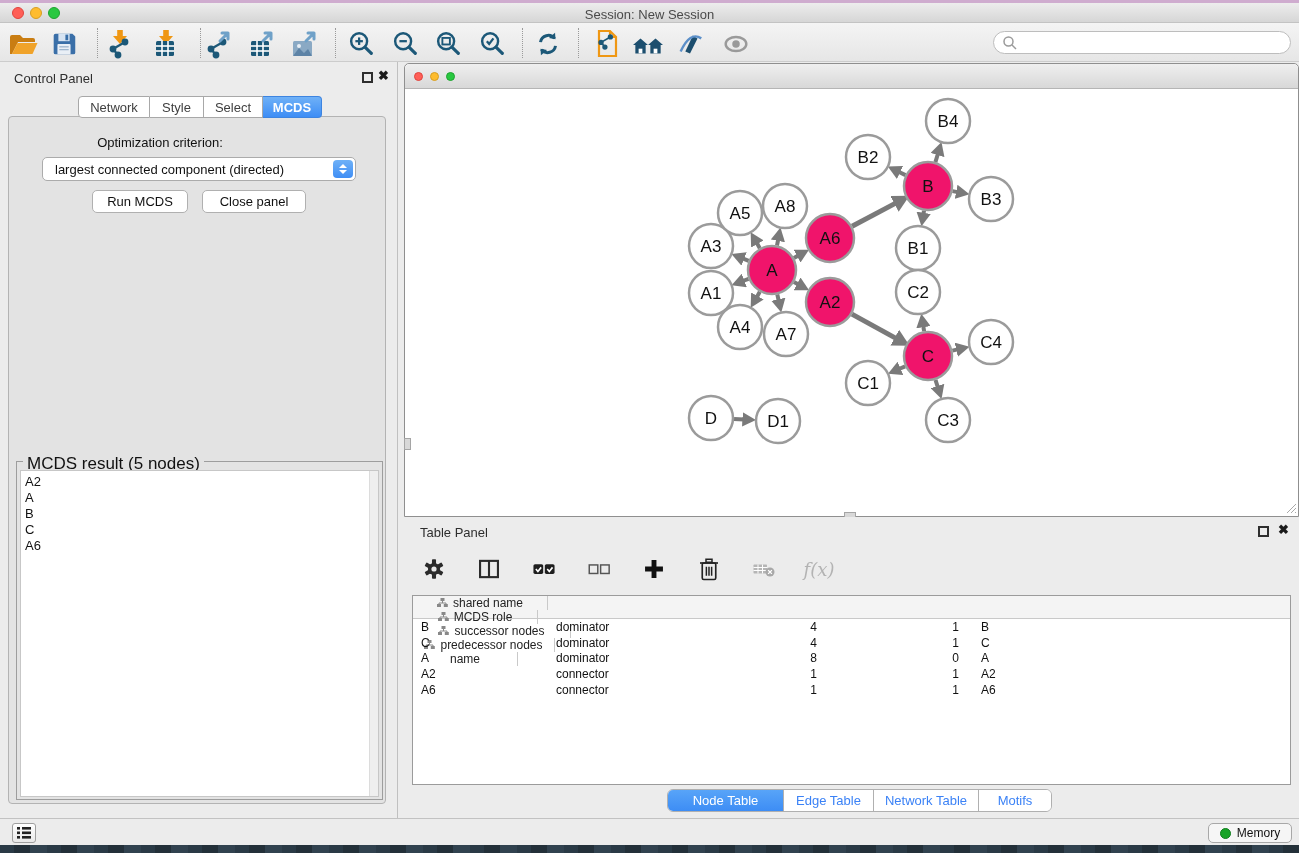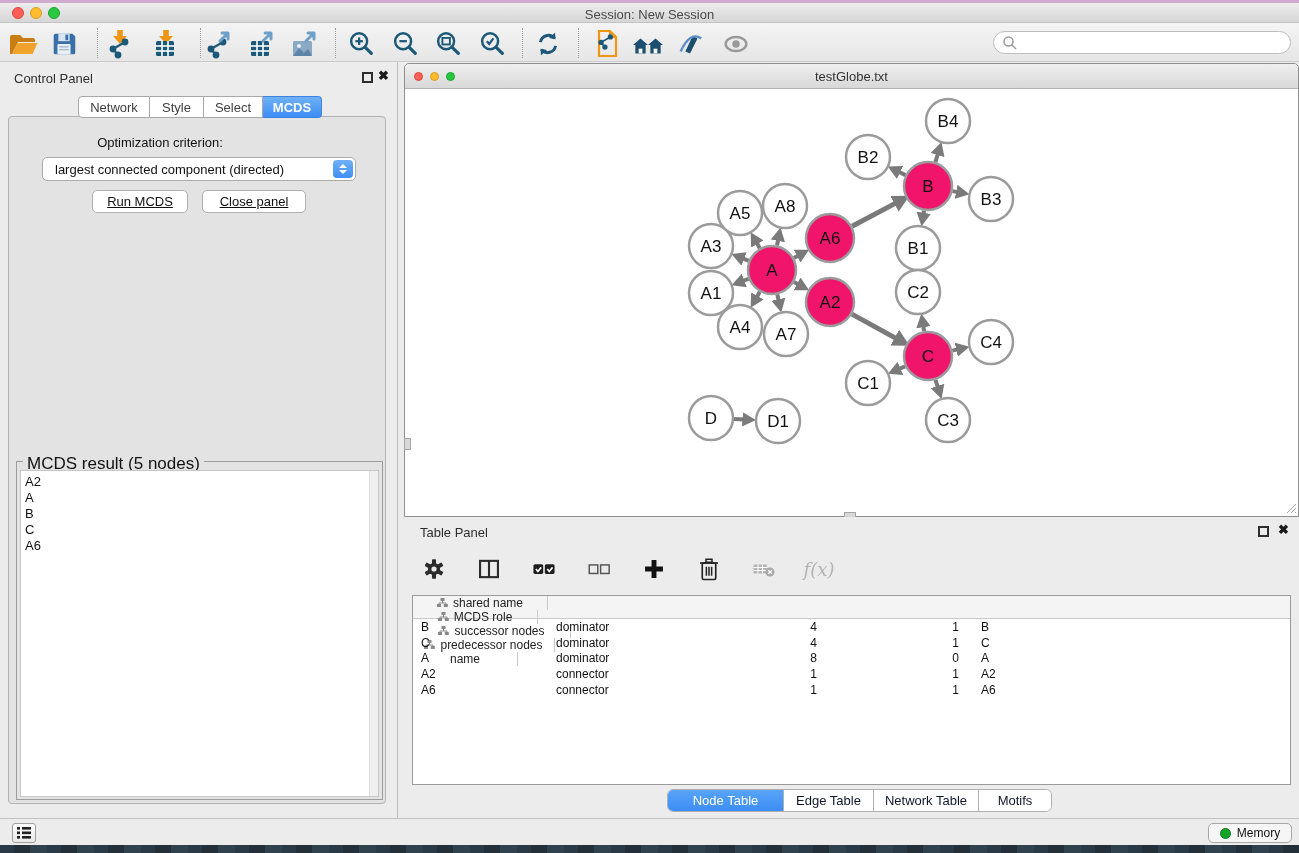--- a/index.html
+++ b/index.html
@@ -38,21 +38,21 @@
   #opt-label { left:0; top:73px; width:320px; text-align:center; font-size:13px; color:#111; }
   #criterion-select { left:42px; top:95px; width:314px; height:24px; background:#ffffff;
     border:1px solid #ababab; border-radius:5px; display:flex; align-items:center;
     padding-left:12px; font-size:13px; color:#111; }
   #criterion-stepper { right:2px; top:2px; width:20px; height:18px; border-radius:4px;
     background:linear-gradient(#6fb1f7,#3f8ef5); position:absolute;
     display:flex; flex-direction:column; align-items:center; justify-content:center; gap:2px; }
   .chev-up { width:0; height:0; border-left:4px solid transparent; border-right:4px solid transparent; border-bottom:4px solid #fff; }
   .chev-dn { width:0; height:0; border-left:4px solid transparent; border-right:4px solid transparent; border-top:4px solid #fff; }
   .cp-btn { top:128px; height:23px; background:#ffffff; border:1px solid #b0b0b0; border-radius:5px;
-    font-size:13px; color:#111; display:flex; align-items:center; justify-content:center;text-decoration:underline; }
+    font-size:13px; color:#111; display:flex; align-items:center; justify-content:center; }
   #run-btn { left:92px; width:96px; }
   #closepanel-btn { left:202px; width:104px; }
 
   #mcds-group { left:16px; top:399px; width:367px; height:339px; border:1px solid #9d9d9d; }
   #mcds-group-title { left:6px; top:-8px; background:#e3e3e3; padding:0 4px; font-size:17px; color:#111; position:absolute; }
   #mcds-list { left:3px; top:8px; width:359px; height:327px; background:#ffffff; border:1px solid #c7c7c7; position:absolute;
     font-size:13px; color:#111; padding:3px 0 0 4px; line-height:16px; }
   #mcds-scroll { right:0; top:0; width:9px; height:100%; background:#efefef; border-left:1px solid #dcdcdc; position:absolute; }
 
   
@@ -77,21 +77,21 @@
   #nt-header { display:flex; height:23px; background:#f4f4f4; border-bottom:1px solid #c9c9c9;flex-direction:column; }
   .nt-hcell { display:flex; align-items:center; justify-content:center; gap:5px;
     font-size:12px; color:#222; border-right:1px solid #c9c9c9; }
   .nt-row { display:flex; height:15.7px; align-items:center; }
   .nt-cell { font-size:12px; color:#111; padding:0 8px; white-space:nowrap; overflow:hidden; }
   .al-r { text-align:right; padding-right:14px; }
 
   #tp-tabs { left:263px; top:272px; height:23px; display:flex; border:1px solid #b0b0b0; border-radius:6px;
     overflow:hidden; background:#ffffff; }
   .tp-tab { height:100%; display:flex; align-items:center; justify-content:center;
-    font-size:13px; color:#0f172a; border-right:1px solid #b0b0b0; background:#ffffff; }
+    font-size:13px; color:#3b82f6; border-right:1px solid #b0b0b0; background:#ffffff; }
   .tp-tab:last-child { border-right:none; }
   .tp-tab.active { background:linear-gradient(#58a4f8,#3d8df5); color:#ffffff; }
 
   
   #status-bar { left:0; top:818px; width:1299px; height:27px; background:#ececec; border-top:1px solid #c2c2c2; }
   #status-menu-btn { left:12px; top:4px; width:24px; height:20px; background:linear-gradient(#ffffff,#e9e9e9);
     border:1px solid #9f9f9f; border-radius:3px; display:flex; align-items:center; justify-content:center; }
   #memory-btn { left:1208px; top:4px; width:84px; height:20px; background:#f6f6f6; border:1px solid #a8a8a8;
     border-radius:5px; display:flex; align-items:center; justify-content:center; gap:6px;
     font-size:12px; color:#111; }
@@ -304,21 +304,20 @@
       <div id="mcds-scroll"></div>
     </div>
   </div>
 </div>
 
 <div class="abs" id="network-window">
   <div class="abs" id="nw-titlebar">
     <div class="abs nw-light" style="left:9px;background:#ff5f57;border:1px solid #e0443e;"></div>
     <div class="abs nw-light" style="left:25px;background:#febc2e;border:1px solid #d79e22;"></div>
     <div class="abs nw-light" style="left:41px;background:#28c840;border:1px solid #1ea32f;"></div>
-    <div class="abs" id="nw-title">testGlobe.txt</div>
   </div>
   <svg class="abs" id="graph-svg" width="893" height="427">
     <defs>
       <marker id="arrow" markerWidth="3.6" markerHeight="3.6" refX="0.4" refY="1.8" orient="auto">
         <path d="M0,0 L3.4,1.8 L0,3.6 z" fill="#7a7a7a"></path>
       </marker>
     </defs>
     <g id="graph-edges">
         <line x1="343.6" y1="189.8" x2="337.8" y2="192.0" stroke="#7A7A7A" stroke-width="4" marker-end="url(#arrow)"></line>
         <line x1="388.9" y1="193.1" x2="393.5" y2="195.6" stroke="#7A7A7A" stroke-width="4" marker-end="url(#arrow)"></line>

